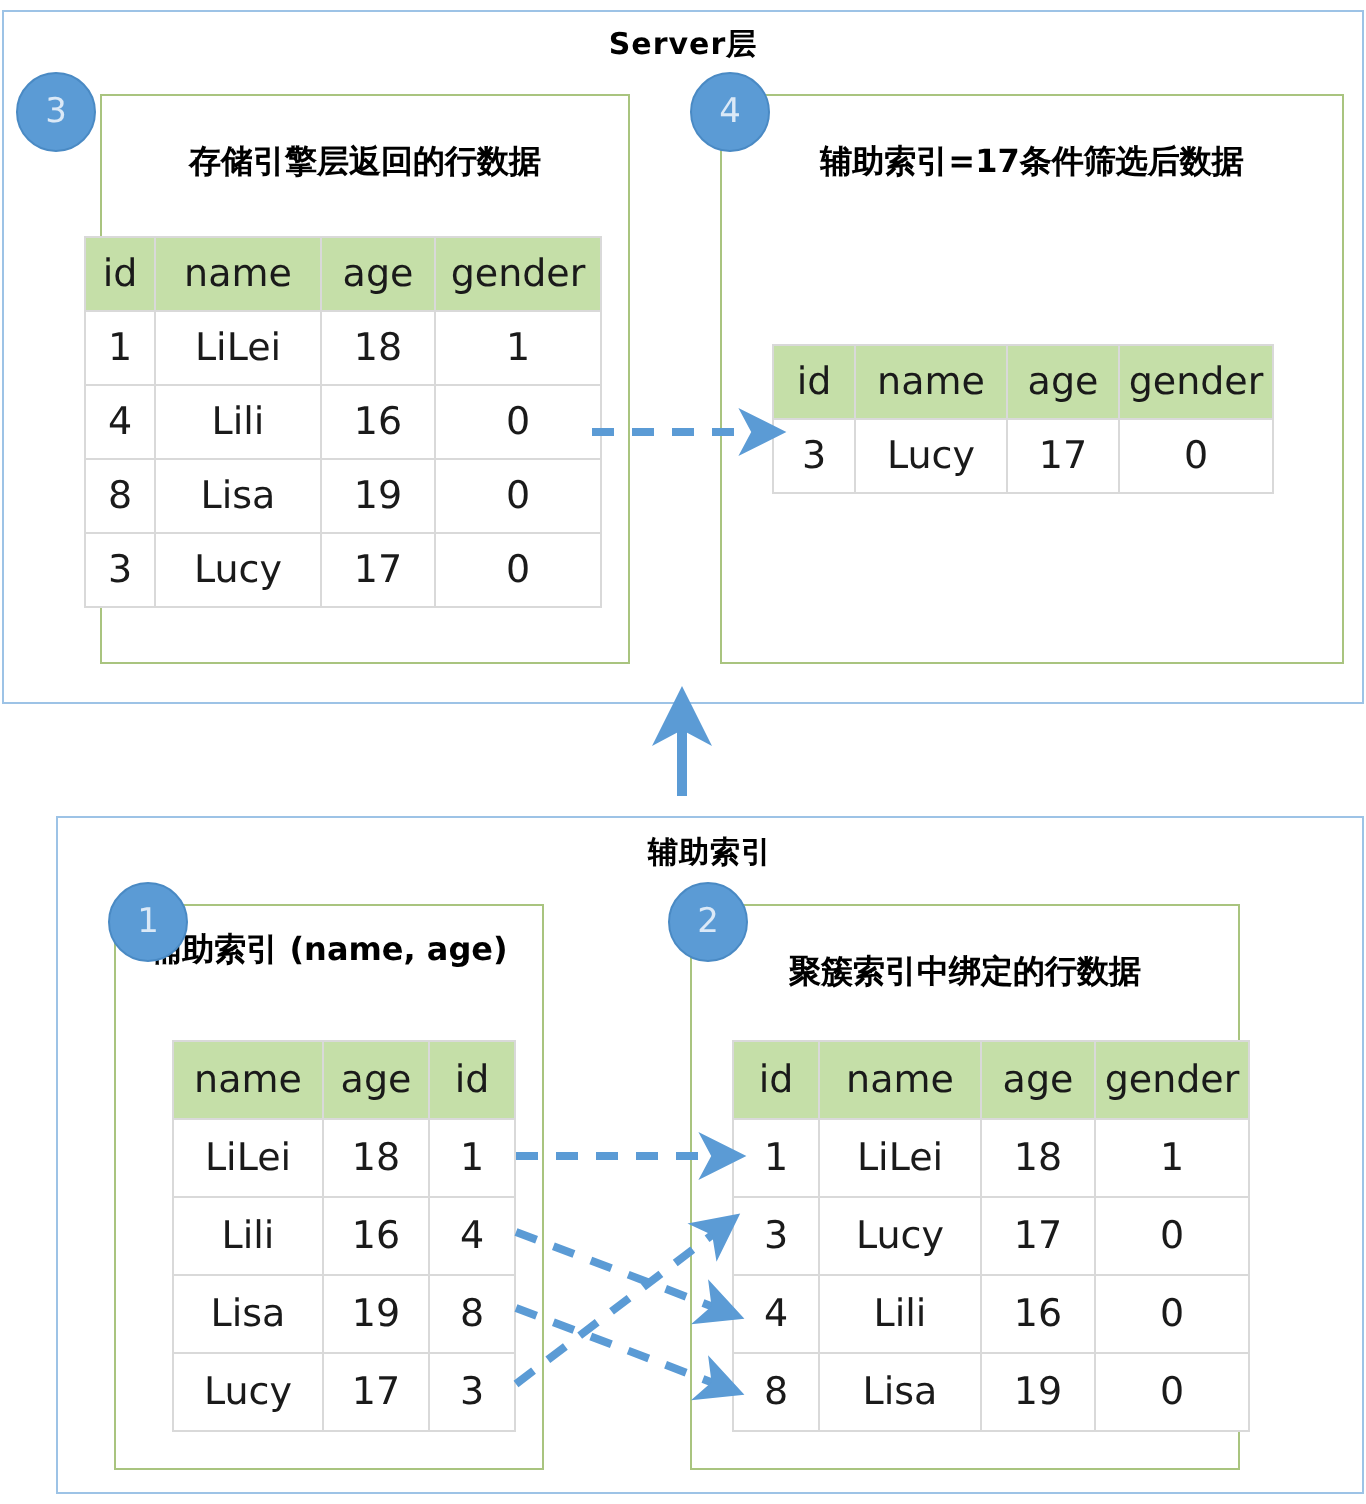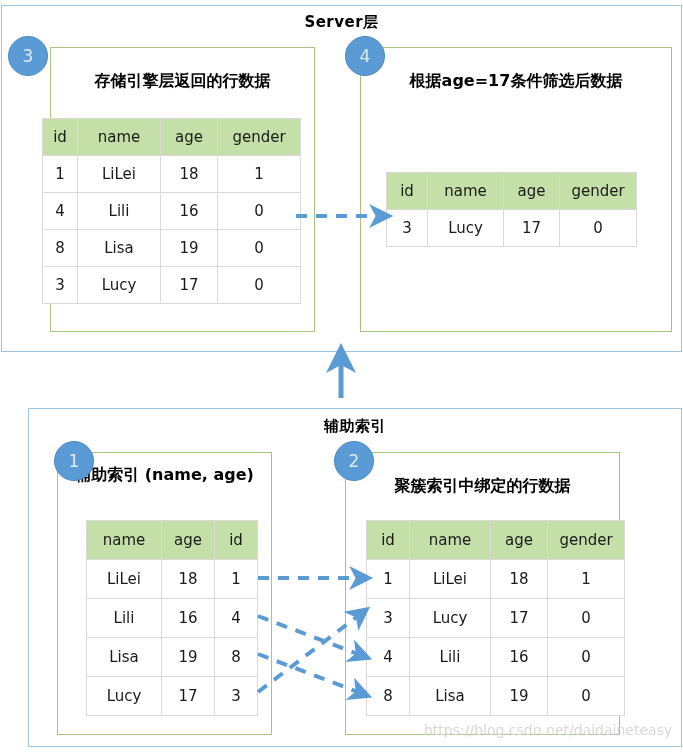--- a/index.html
+++ b/index.html
@@ -76,21 +76,21 @@
   }
   #badge-3{left:8px;top:36px;}
   #badge-4{left:345px;top:36px;}
   #badge-1{left:54px;top:441px;}
   #badge-2{left:334px;top:441px;}
 
   
   .dtable{
     position:absolute;
     border-collapse:collapse;
-    font-size:15px;
+    font-size:19px;
     color:#1a1a1a;
     background:#4d7c0f;
   }
   .dtable th,.dtable td{
     border:1px solid #d9d9d9;
     text-align:center;
     font-weight:normal;
     padding:0;
     height:36px;
   }
@@ -185,21 +185,21 @@
       <tr>
         <td class="c0">3</td>
         <td class="c1">Lucy</td>
         <td class="c2">17</td>
         <td class="c3">0</td>
       </tr>
     </tbody>
   </table>
 
   <div class="panel" id="panel-4">
-    <div class="panel-title">根据age=17条件筛选后数据</div>
+    <div class="panel-title">辅助索引=17条件筛选后数据</div>
   </div>
   <div class="badge" id="badge-4">4</div>
 
   <table class="dtable" id="table-4">
     <thead>
       <tr>
         <th class="c0">id</th>
         <th class="c1">name</th>
         <th class="c2">age</th>
         <th class="c3">gender</th>
@@ -308,15 +308,14 @@
     <line x1="296" y1="216" x2="378" y2="216" stroke="#5b9bd5" stroke-width="4" stroke-dasharray="11,9" marker-end="url(#ah)"></line>
 
     <line x1="341" y1="398" x2="341" y2="362" stroke="#5b9bd5" stroke-width="5" marker-end="url(#ah)"></line>
 
     <line x1="258" y1="578" x2="358" y2="578" stroke="#5b9bd5" stroke-width="4" stroke-dasharray="11,9" marker-end="url(#ah)"></line>
     <line x1="258" y1="616" x2="358" y2="654" stroke="#5b9bd5" stroke-width="4" stroke-dasharray="11,9" marker-end="url(#ah)"></line>
     <line x1="258" y1="654" x2="358" y2="692" stroke="#5b9bd5" stroke-width="4" stroke-dasharray="11,9" marker-end="url(#ah)"></line>
     <line x1="258" y1="692" x2="358" y2="616" stroke="#5b9bd5" stroke-width="4" stroke-dasharray="11,9" marker-end="url(#ah)"></line>
   </svg>
 
-  <div id="watermark">https://blog.csdn.net/daidaineteasy</div>
 
 </div>
 
 </body></html>

